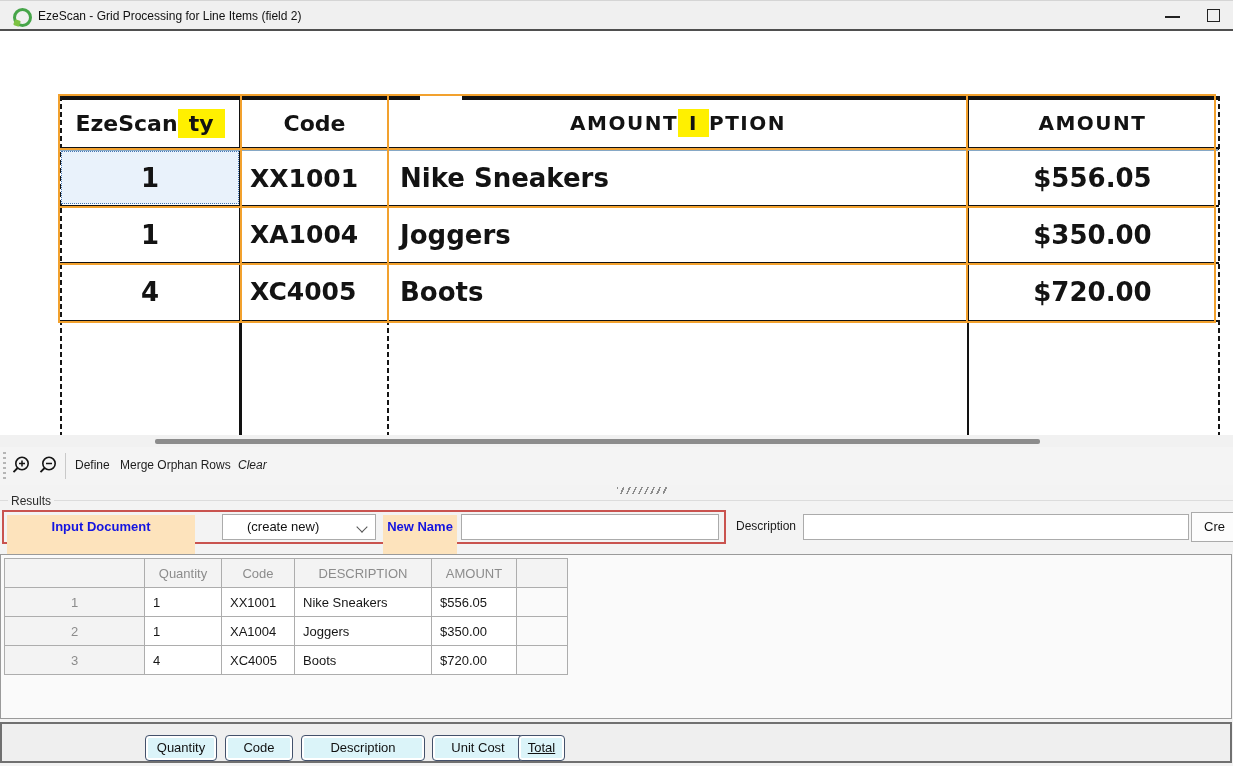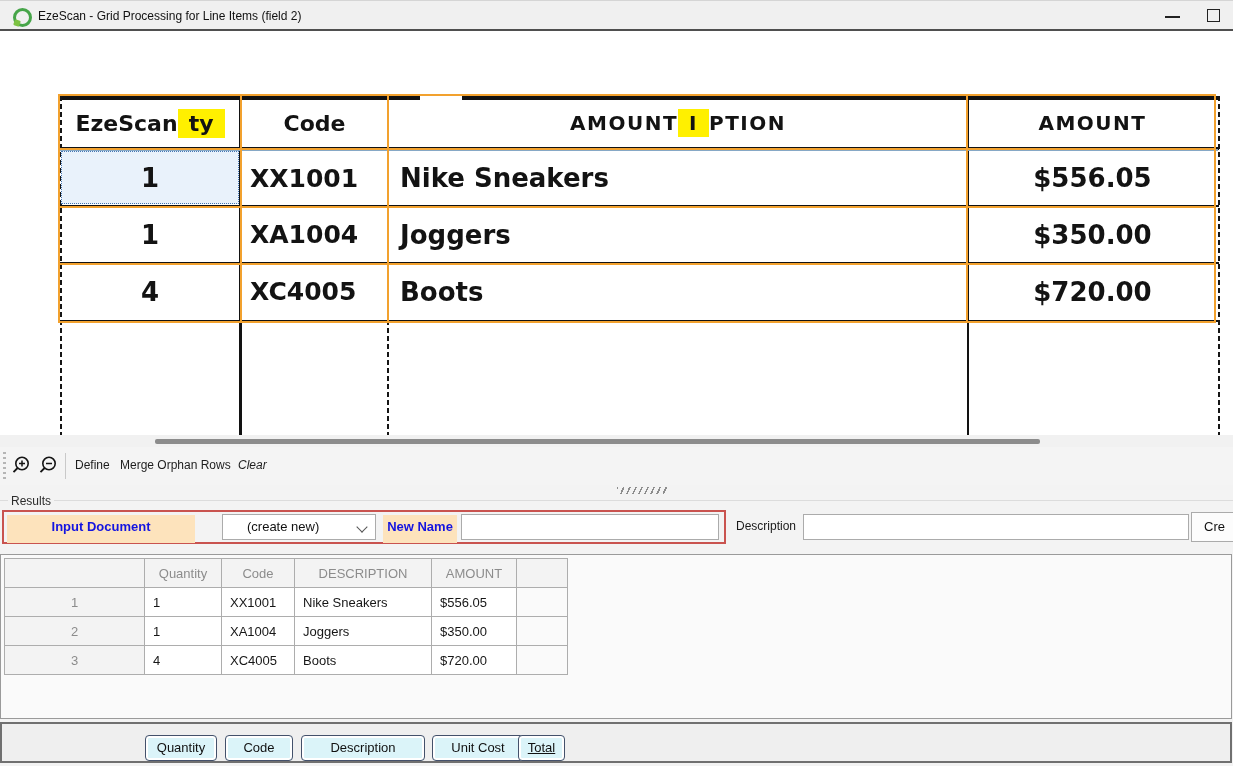--- a/index.html
+++ b/index.html
@@ -37,21 +37,21 @@
   #toolbar .grip{position:absolute;left:3px;top:5px;width:3px;height:28px;background-image:repeating-linear-gradient(to bottom,#b5b5b5 0 2px,rgba(0,0,0,0) 2px 5px);}
   .tool-icon{position:absolute;top:7px;width:24px;height:24px;cursor:pointer;}
   #toolbar .sep{position:absolute;left:65px;top:6px;width:1px;height:26px;background:#c9c9c9;}
   .tool-btn{position:absolute;top:11px;font-size:12px;color:#1d1d1d;cursor:default;}
   
   #splitter-grip{left:617px;top:486px;width:50px;height:7px;background-image:repeating-linear-gradient(115deg,#8d8d8d 0 1.5px,rgba(0,0,0,0) 1.5px 5.5px);}
   
   #results-label{left:8px;top:493px;font-size:12px;color:#2c2c2c;background:#f3f3f3;padding:0 3px;z-index:2;}
   #results-line{left:0;top:499px;width:1233px;height:1px;background:#dcdcdc;}
   #red-box{left:2px;top:509px;width:724px;height:34px;border:2px solid #c9534f;box-sizing:border-box;}
-  .field-label{position:absolute;top:514px;height:28px;line-height:24px;text-align:center;font-size:13px;font-weight:bold;color:#1414e0;background:#fde3bc;}
+  .field-label{position:absolute;top:514px;height:40px;line-height:24px;text-align:center;font-size:13px;font-weight:bold;color:#1414e0;background:#fde3bc;}
   #lbl-input-doc{left:7px;width:188px;}
   #lbl-new-name{left:383px;width:74px;}
   #dd-input-doc{left:222px;top:513px;width:154px;height:26px;background:#fff;border:1px solid #ababab;box-sizing:border-box;font-size:13px;color:#111;line-height:24px;padding-left:24px;}
   #dd-input-doc .chev{position:absolute;right:9px;top:8px;width:7px;height:7px;border-right:1.4px solid #555;border-bottom:1.4px solid #555;transform:rotate(45deg);}
   .txt-input{position:absolute;top:513px;height:26px;background:#fff;border:1px solid #ababab;box-sizing:border-box;font-size:13px;color:#111;padding:0 6px;font-family:"Liberation Sans",sans-serif;}
   #inp-new-name{left:461px;width:258px;}
   #lbl-description{left:736px;top:518px;font-size:12px;color:#1a1a1a;}
   #inp-description{left:803px;width:386px;}
   #btn-create{left:1191px;top:511px;width:60px;height:30px;background:#fcfcfc;border:1px solid #ababab;box-sizing:border-box;font-size:13px;color:#111;line-height:28px;padding-left:12px;}
   

